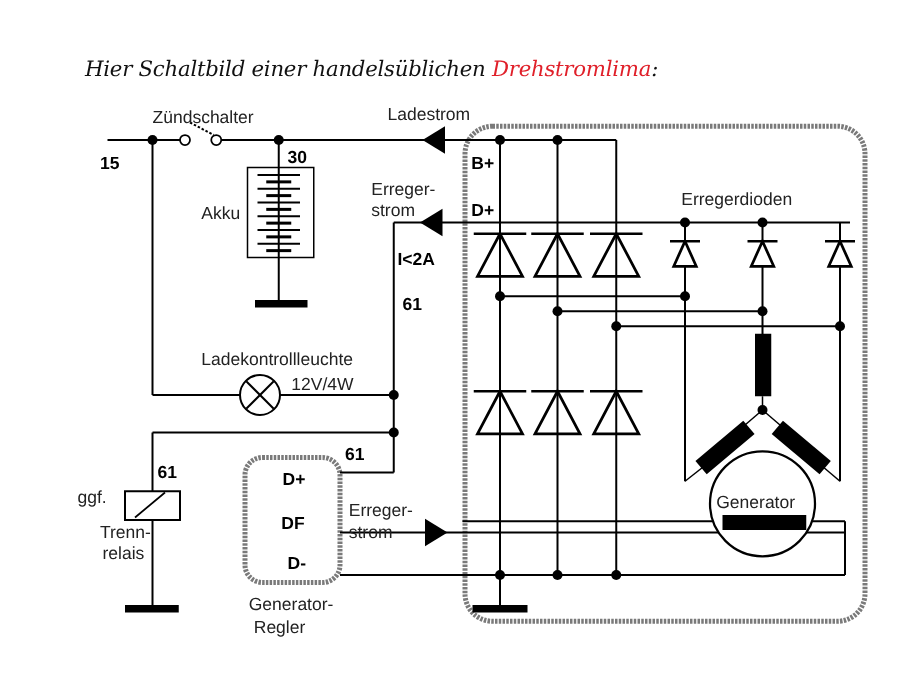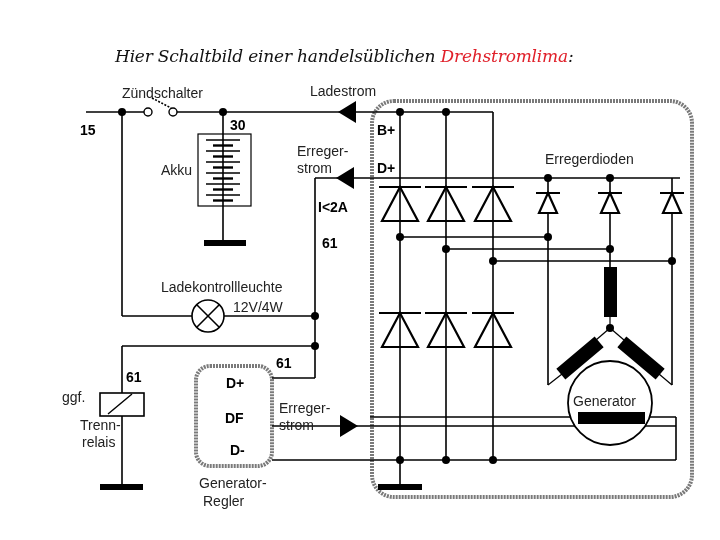--- a/index.html
+++ b/index.html
@@ -1,21 +1,21 @@
 <!DOCTYPE html>
 <html><head>
 <meta charset="utf-8">
 <style>
   html, body { margin: 0; padding: 0; background: #ffffff; }
   body { width: 720px; height: 540px; position: relative; overflow: hidden; }
   #canvas { position: absolute; left: 0; top: 0; width: 720px; height: 540px; }
   .title {
     position: absolute; left: 68px; top: 46px;
     font-family: "DejaVu Serif", serif; font-style: italic; font-size: 17px;
-    color: #111; letter-spacing: -0.2px; white-space: nowrap; margin-left: 47px;
+    color: #111; letter-spacing: -0.2px; white-space: nowrap;
   }
   .title .hl { color: #e0202a; }
   svg text { font-family: "Liberation Sans", sans-serif; }
   .lbl { font-size: 14px; fill: #222; }
   .bold { font-size: 14px; font-weight: bold; fill: #000; }
   .wire { stroke: #000; stroke-width: 1.6; fill: none; }
   .thin { stroke: #000; stroke-width: 1.2; fill: none; }
   .frame { stroke: #7a7a7a; stroke-width: 4; fill: none; stroke-dasharray: 2 1; }
   .dot { fill: #000; }
   .bar { fill: #000; }

